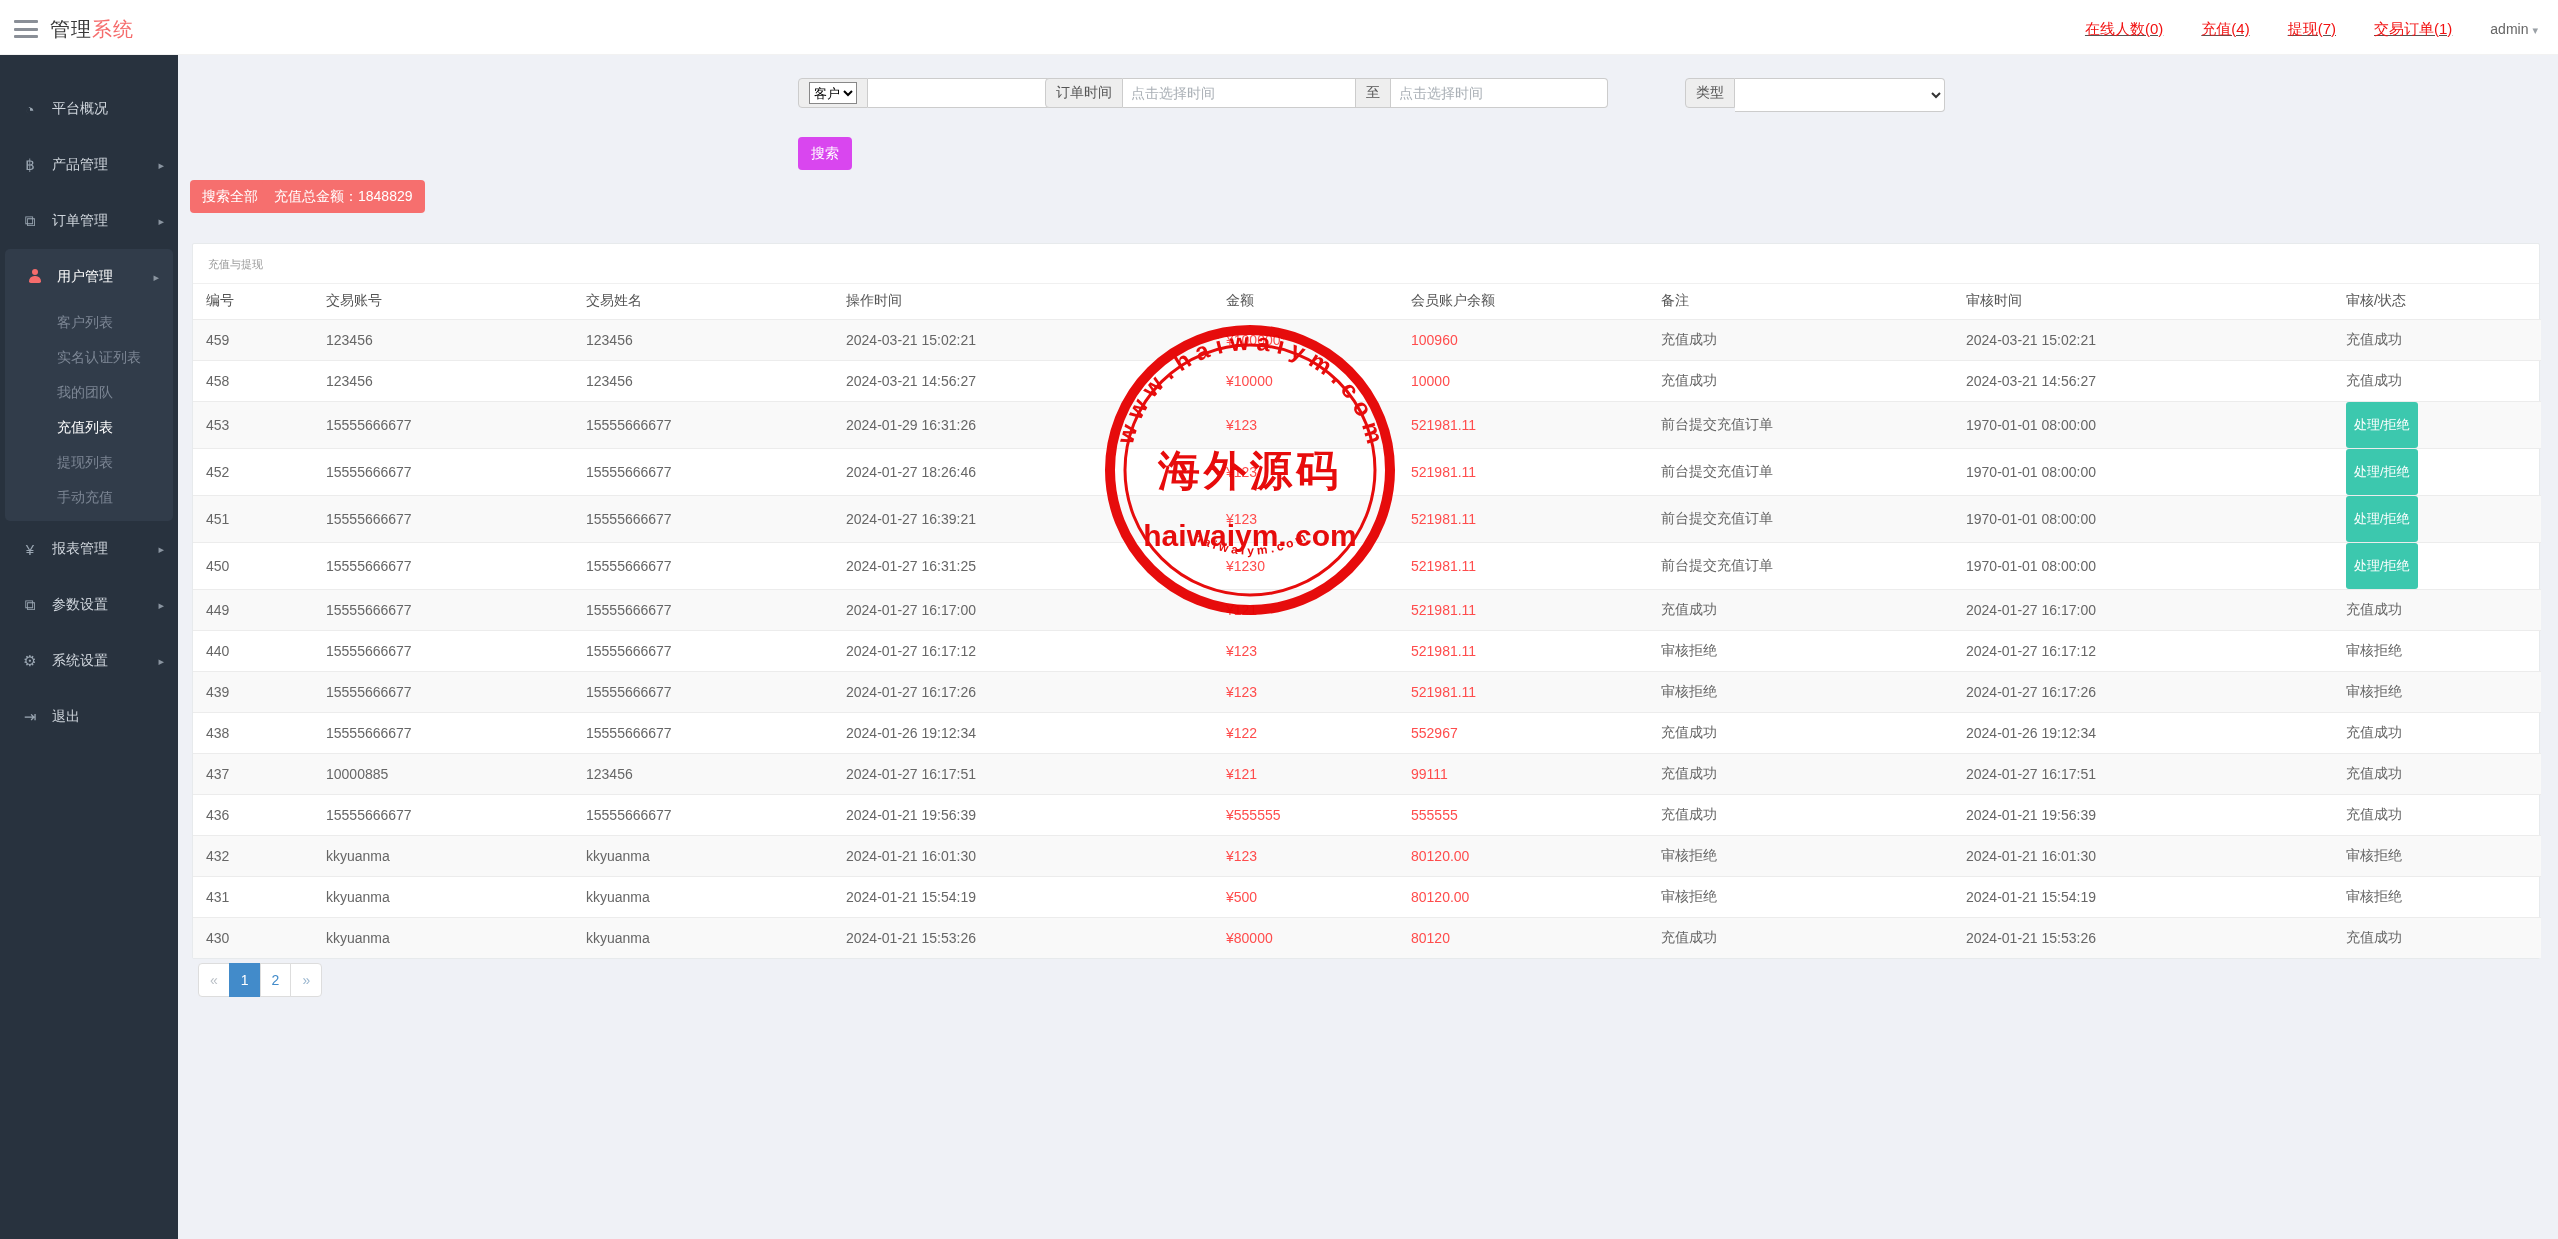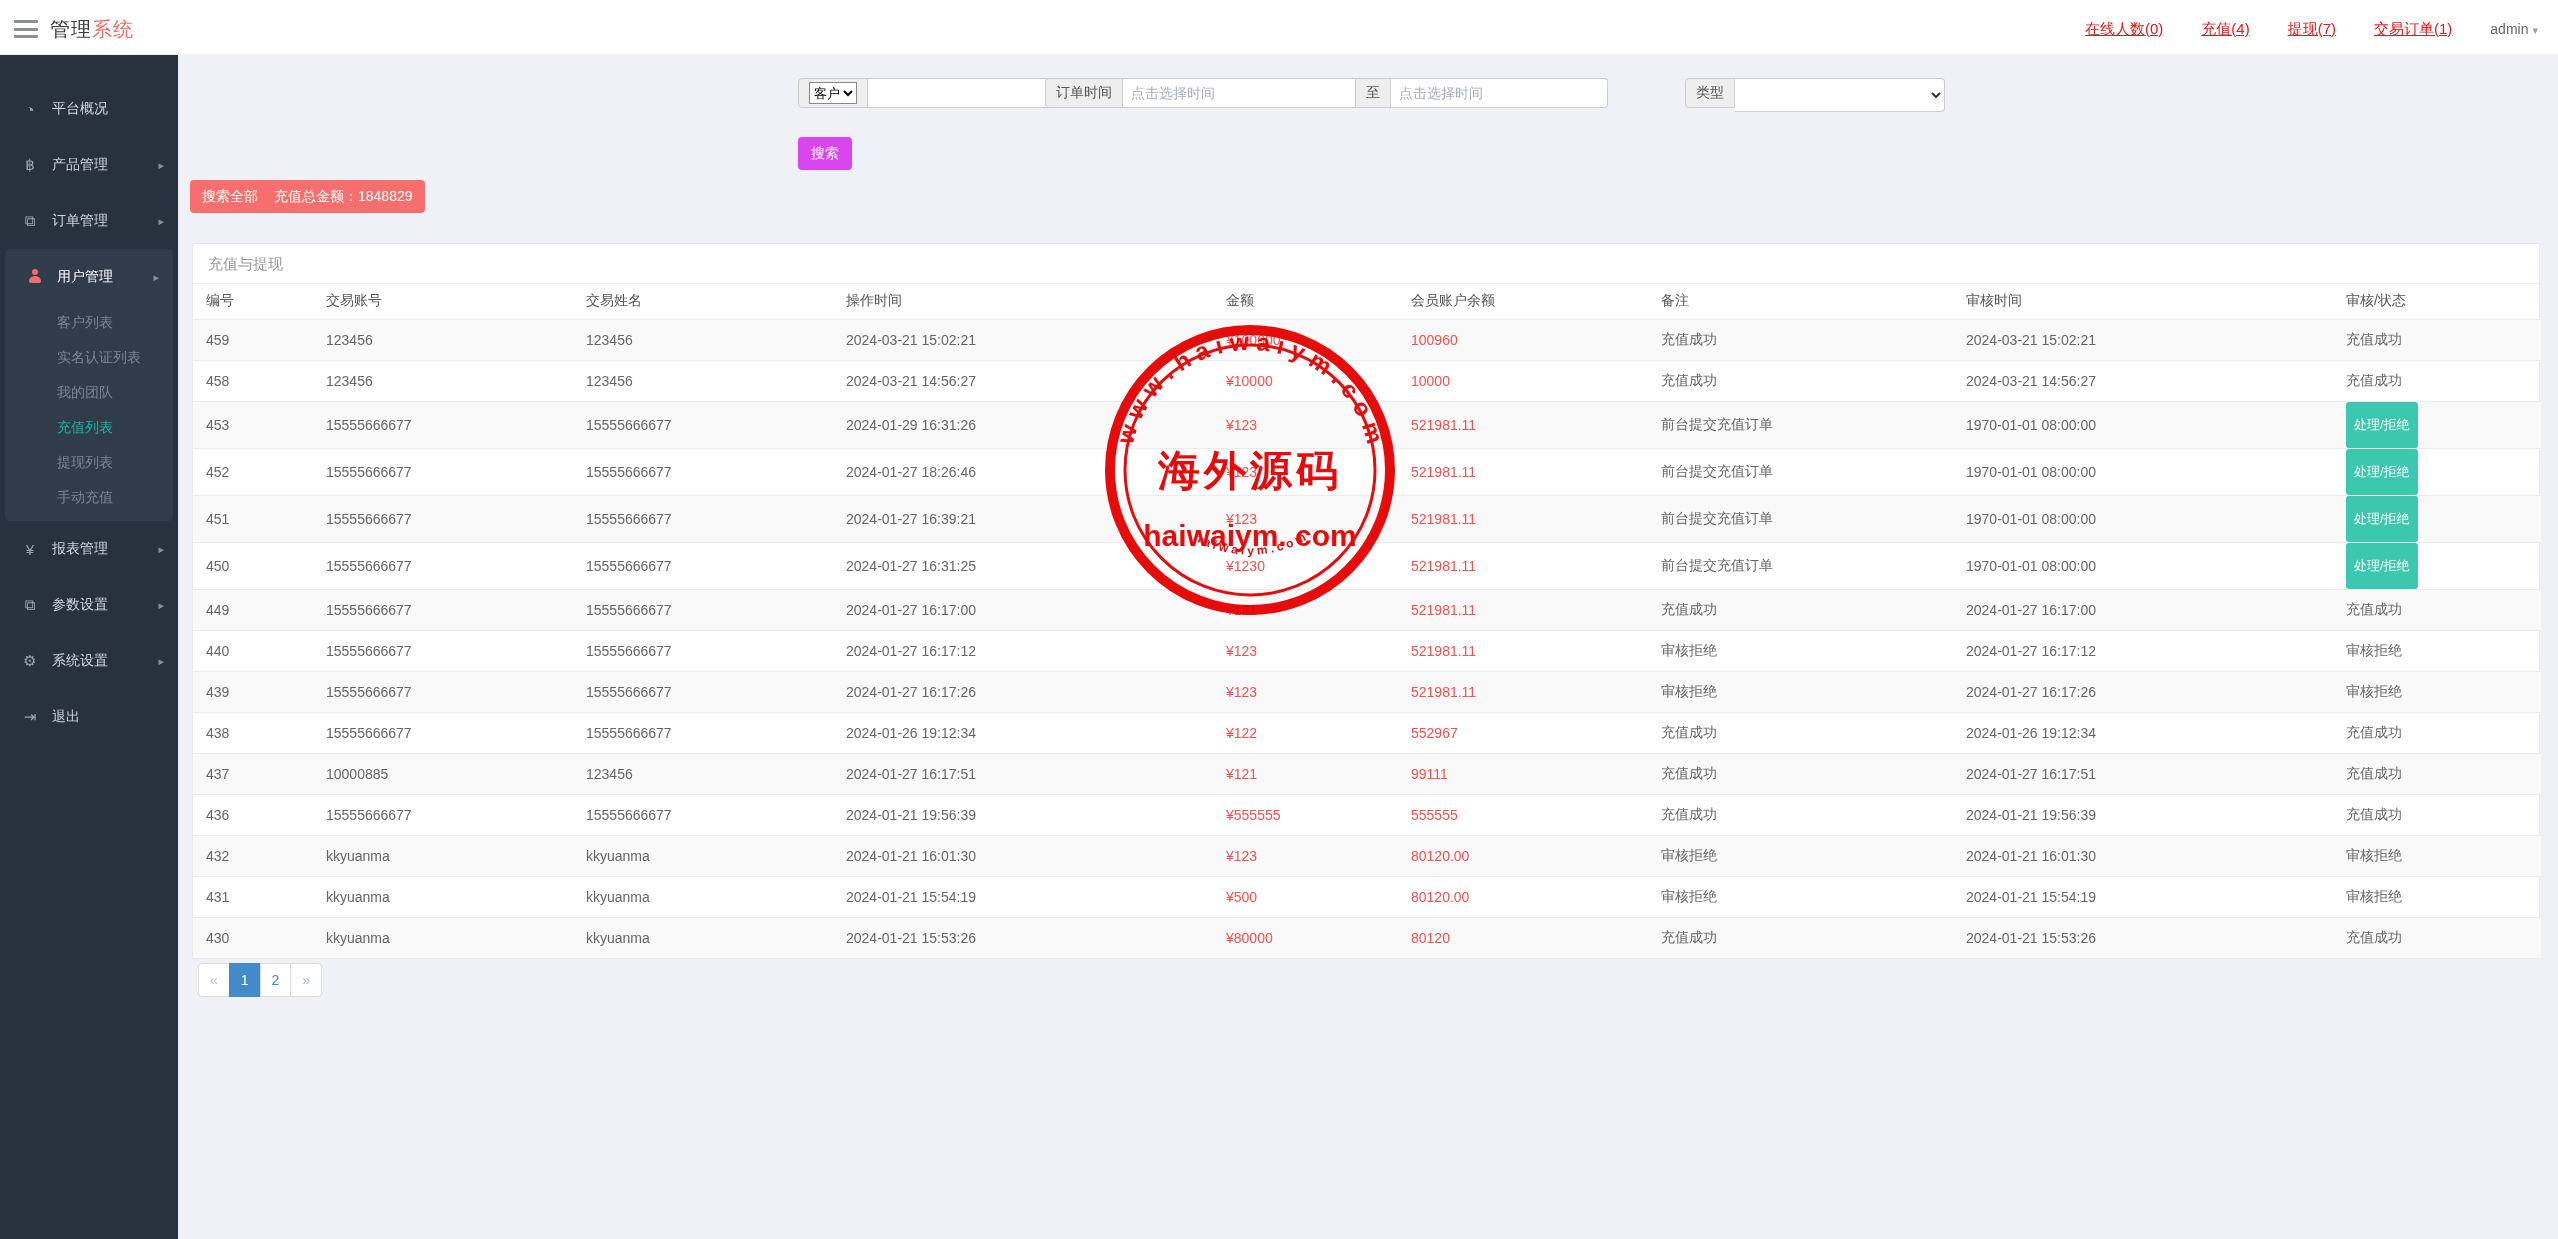--- a/index.html
+++ b/index.html
@@ -37,21 +37,21 @@
   }
   .side-item .mi { width:20px; margin-right:12px; color:#9aa6b2; font-size:15px; text-align:center; flex:0 0 auto; }
   .side-item .arrow { margin-left:auto; color:#8b95a1; font-size:11px; }
   .submenu-panel { background:#313c4a; border-radius:5px; margin:0 5px; padding-bottom:6px; }
   .submenu-panel .side-item { color:#ffffff; }
   .submenu-panel .side-item .mi { color:#f56c6c; }
   .sub-item {
     height:35px; display:flex; align-items:center; padding-left:52px;
     color:#7c8694; font-size:14px; cursor:pointer;
   }
-  .sub-item.active { color:#14b8a6; }
+  .sub-item.active { color:#ffffff; }
   
   .person { position:relative; width:14px; height:14px; display:inline-block; }
   .person::before { content:""; position:absolute; left:4px; top:0; width:6px; height:6px; border-radius:50%; background:#f56c6c; }
   .person::after { content:""; position:absolute; left:1px; top:7px; width:12px; height:7px; border-radius:6px 6px 2px 2px; background:#f56c6c; }
 
   
   .content { position:absolute; left:178px; top:55px; right:0; bottom:0; background:#eff1f6; }
 
   
   .fgroup { position:absolute; top:23px; height:30px; display:flex; align-items:stretch; }
@@ -80,21 +80,21 @@
     position:absolute; top:125px; height:33px; background:#f66f6e; color:#fff;
     font-size:14px; border:none; border-radius:4px; padding:0 12px; cursor:pointer;
     display:flex; align-items:center; font-family:inherit;
   }
 
   
   .panel {
     position:absolute; left:14px; top:188px; width:2348px;
     background:#fff; border:1px solid #e7eaec; border-radius:2px;
   }
-  .panel-title { height:40px; line-height:40px; padding-left:15px; color:#999; font-size:15px; border-bottom:1px solid #f0f0f0; }
+  .panel-title { height:40px; line-height:40px; padding-left:15px; color:#999; font-size:11px; border-bottom:1px solid #f0f0f0; }
   table { width:100%; border-collapse:collapse; table-layout:fixed; }
   th { height:35px; text-align:left; font-weight:normal; color:#555; font-size:14px; padding-left:13px; }
   td { height:41px; color:#666; font-size:14px; padding-left:13px; border-top:1px solid #ececec; }
   tbody tr:nth-child(odd) { background:#f9f9f9; }
   td.red { color:#ff4c4c; }
   .btn-teal {
     background:#3cc8ae; color:#fff; border:none; border-radius:3px;
     font-size:13px; padding:14px 8px; cursor:pointer; font-family:inherit;
   }
 

